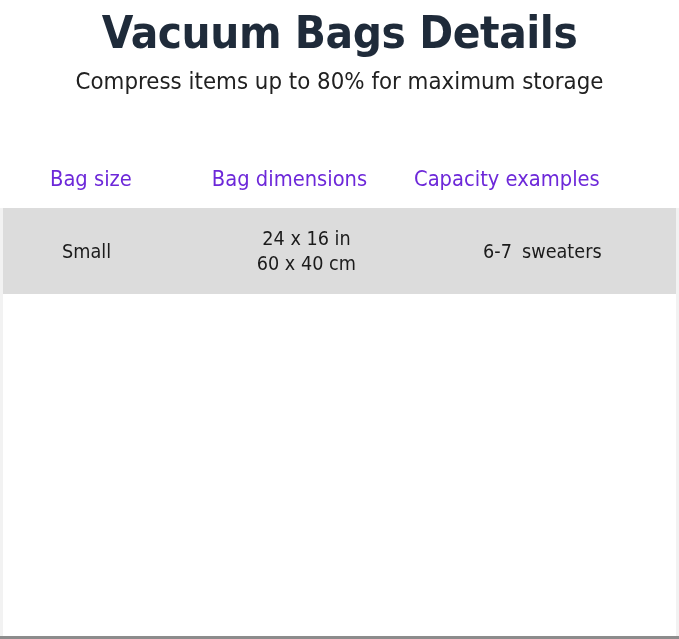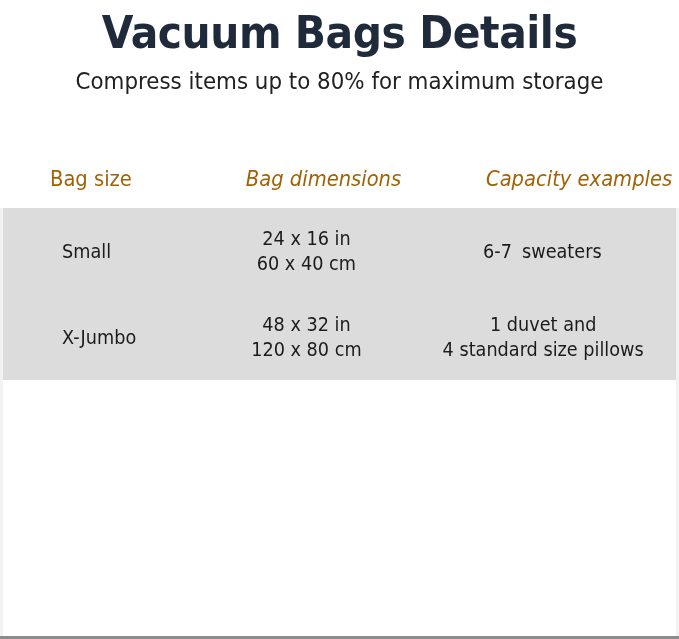--- a/index.html
+++ b/index.html
@@ -74,31 +74,30 @@
     margin: 0;
     border: none;
     vertical-align: middle;
   }
 
   .head-row th {
     height: 58px;
     font-weight: 400;
     font-size: 21px;
     line-height: 28px;
-    color: #a16207;
+    color: #6d28d9;
   }
 
   .head-row th.h-size {
     text-align: left;
     padding-left: 50px;
   }
   .head-row th.h-dims,
   .head-row th.h-cap {
-    text-align: right;
-    font-style: italic;
+    text-align: left;
   }
 
   .head-row th span {
     display: inline-block;
     transform: scaleX(0.93);
     transform-origin: center center;
     white-space: nowrap;
   }
   .head-row th.h-size span {
     transform-origin: left center;
@@ -205,33 +204,20 @@
         </td>
         <td class="cell-cap">
           <span class="txt">6-7</span>
           <span class="txt line2">sweaters</span>
         </td>
       </tr>
 
 
 
 
-      <tr class="data-row shaded">
-        <td class="cell-size">
-          <span class="txt">X-Jumbo</span>
-        </td>
-        <td class="cell-dims">
-          <span class="txt">48 x 32 in</span>
-          <span class="txt line2">120 x 80 cm</span>
-        </td>
-        <td class="cell-cap">
-          <span class="txt">1 duvet and</span>
-          <span class="txt line2">4 standard size pillows</span>
-        </td>
-      </tr>
 
     </tbody>
   </table>
 
   <div class="edge-left"></div>
   <div class="edge-right"></div>
   <div class="bottom-rule"></div>
 
 </div>
 

